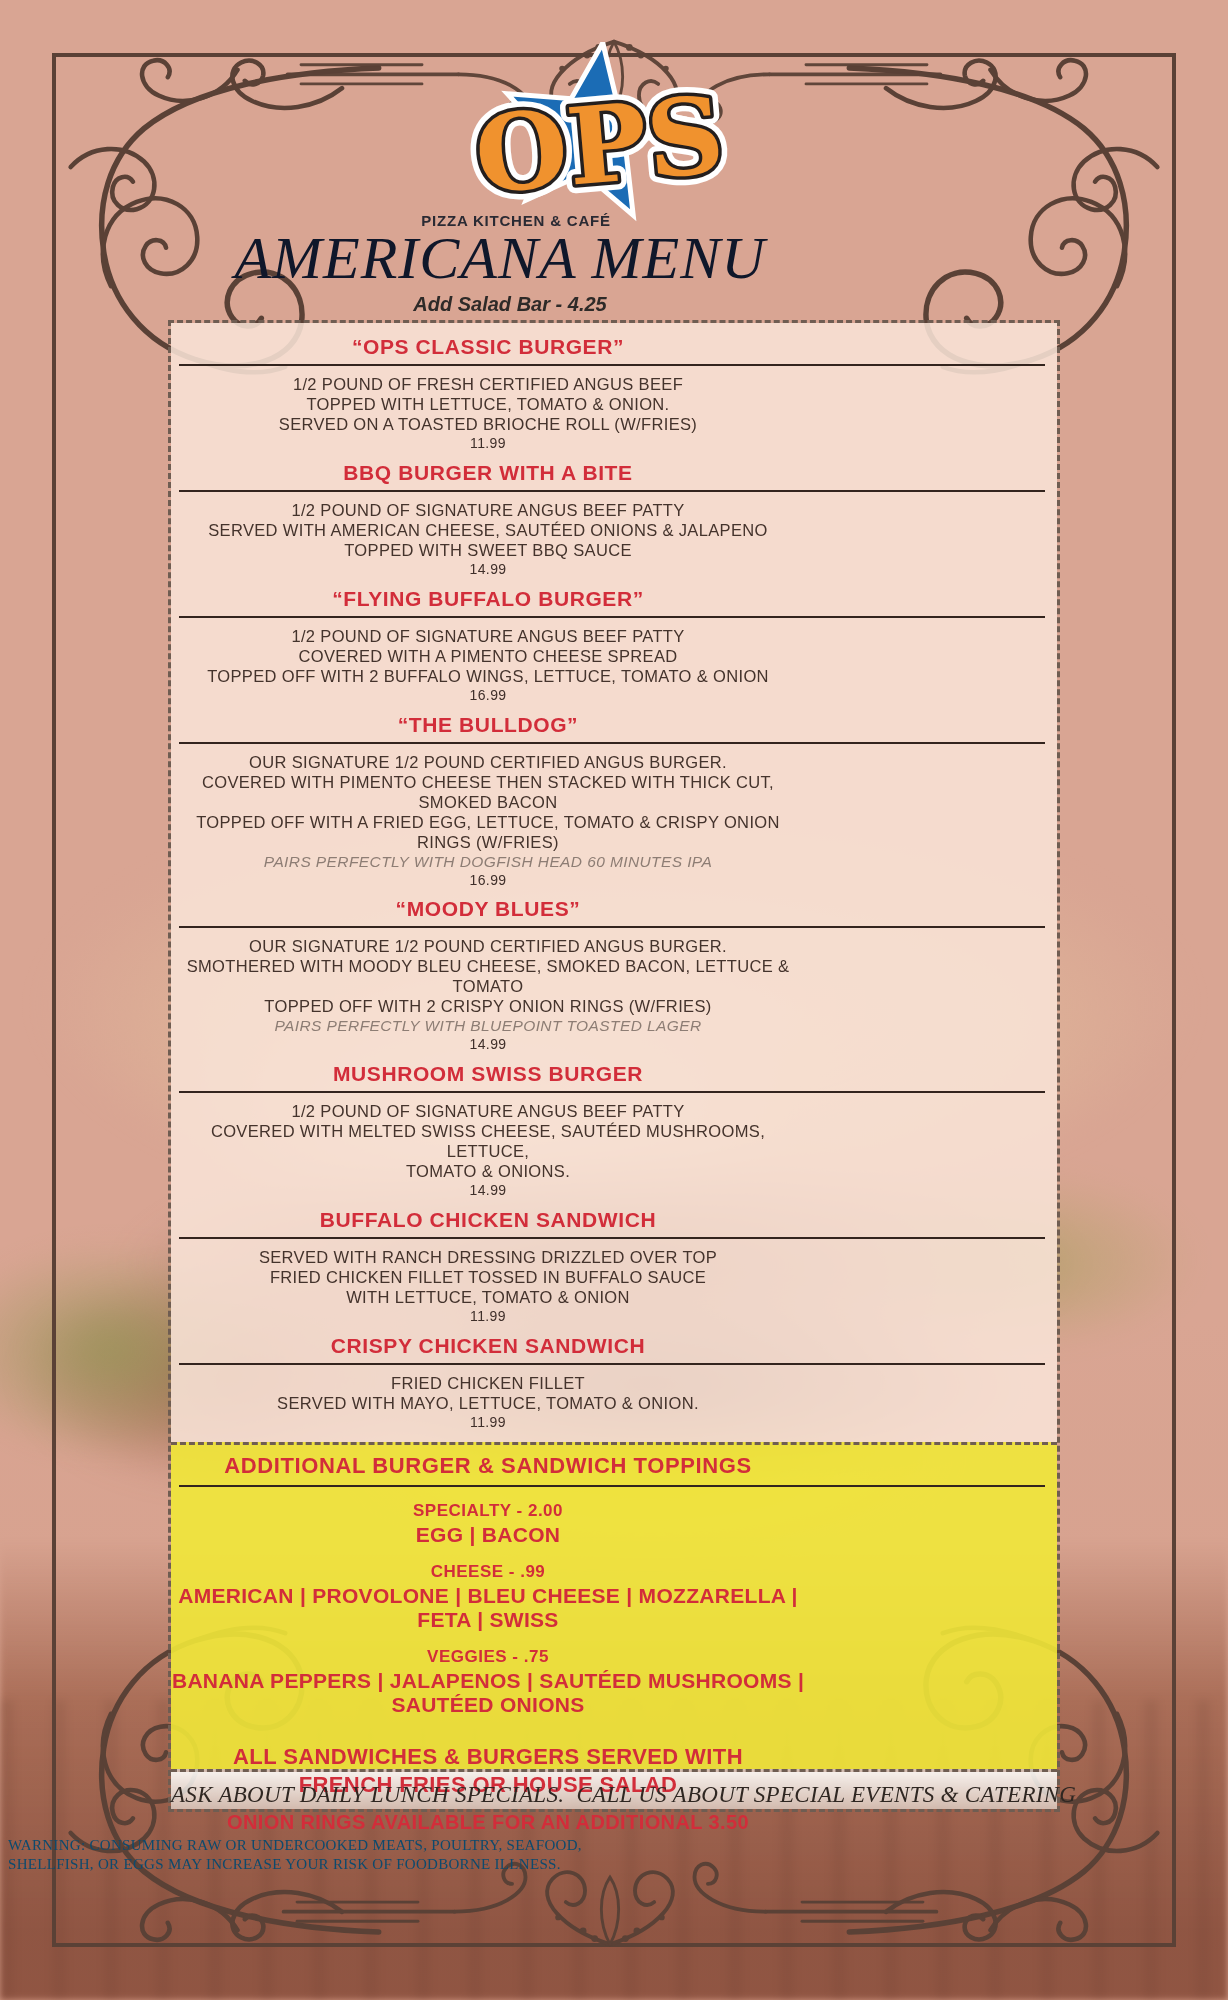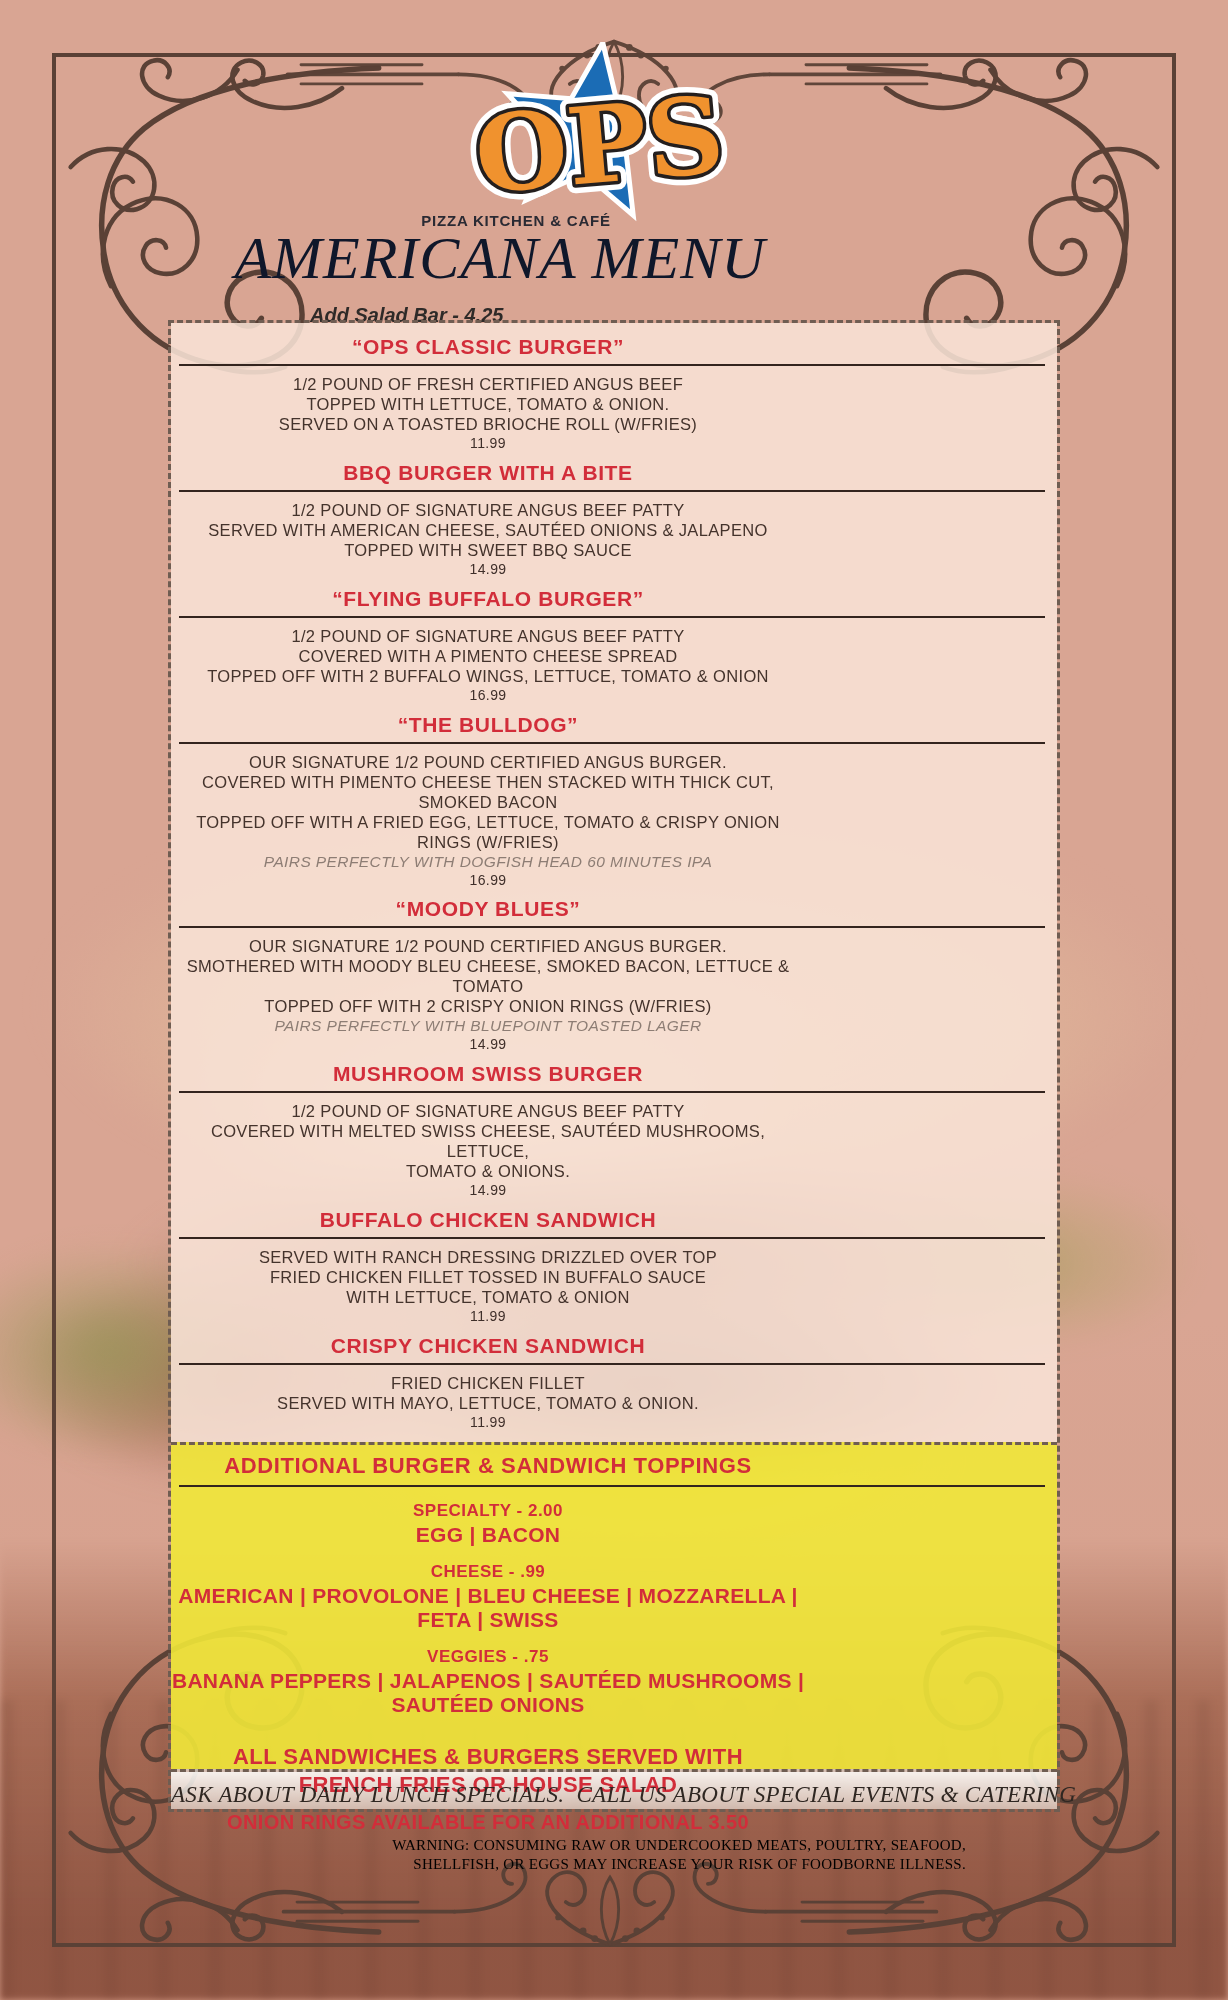--- a/index.html
+++ b/index.html
@@ -37,21 +37,21 @@
   .div-top{left:164px;top:34px;width:900px;height:96px;transform:scaleY(-1);opacity:.95;}
   .div-bottom{left:260px;top:1856px;width:700px;height:96px;}
 
   
   .logo{position:absolute;left:440px;top:42px;width:320px;height:200px;}
   .tagline{position:absolute;left:316px;top:212px;width:400px;text-align:center;
            font-size:15px;font-weight:bold;letter-spacing:.8px;color:#2a2a33;}
   .title{position:absolute;left:130px;top:224px;width:740px;text-align:center;
          font-family:"Liberation Serif",serif;font-style:italic;font-size:60px;
          color:#0f172a;letter-spacing:1px;white-space:nowrap;}
-  .subtitle{position:absolute;left:310px;top:304px;width:400px;text-align:left;
+  .subtitle{position:absolute;left:310px;top:293px;width:400px;text-align:center;
          font-size:20px;font-weight:bold;font-style:italic;color:#2e2a28;}
 
   
   .menu-box{position:absolute;left:168px;top:320px;width:892px;box-sizing:border-box;
             border:3px dashed #6f5d52;}
   .sec{box-sizing:border-box;padding-right:252px;text-align:center;}
   .sec-pink{background:rgba(248,226,214,.88);height:1119px;overflow:hidden;}
   .items{display:flex;flex-direction:column;justify-content:space-between;
          height:1095px;padding:12px 0;}
   .item-name{margin:0;font-size:21px;font-weight:bold;letter-spacing:.6px;color:#d22d3a;}
@@ -69,23 +69,23 @@
   .top-options{font-size:21px;font-weight:bold;letter-spacing:.3px;margin-top:2px;}
   .served-note{font-size:22px;line-height:28px;font-weight:bold;color:#d22d3a;
                letter-spacing:.4px;margin-top:26px;}
   .onion-note{font-size:20px;font-weight:bold;color:#d22d3a;letter-spacing:.4px;margin-top:12px;}
 
   .sec-note{height:40px;border-top:3px dashed #6f5d52;
             background:linear-gradient(rgba(253,251,248,.92),rgba(240,234,226,.65));
             font-family:"Liberation Serif",serif;font-style:italic;font-size:23px;
             color:#2f2722;line-height:45px;letter-spacing:.3px;white-space:nowrap;}
 
-  .warning{position:absolute;left:0;top:1836px;width:966px;text-align:right;
+  .warning{position:absolute;left:8px;top:1836px;width:966px;text-align:left;
            font-family:"Liberation Serif",serif;font-size:15px;line-height:19px;
-           color:#000000;letter-spacing:.3px;}
+           color:#0c4a6e;letter-spacing:.3px;}
 
   .flourish-stroke{stroke:#5a4136;fill:none;stroke-linecap:round;}
 </style>
 </head>
 <body>
 
 <div class="page">
 
   <div class="bg">
     <div class="ph bun-top"></div>

